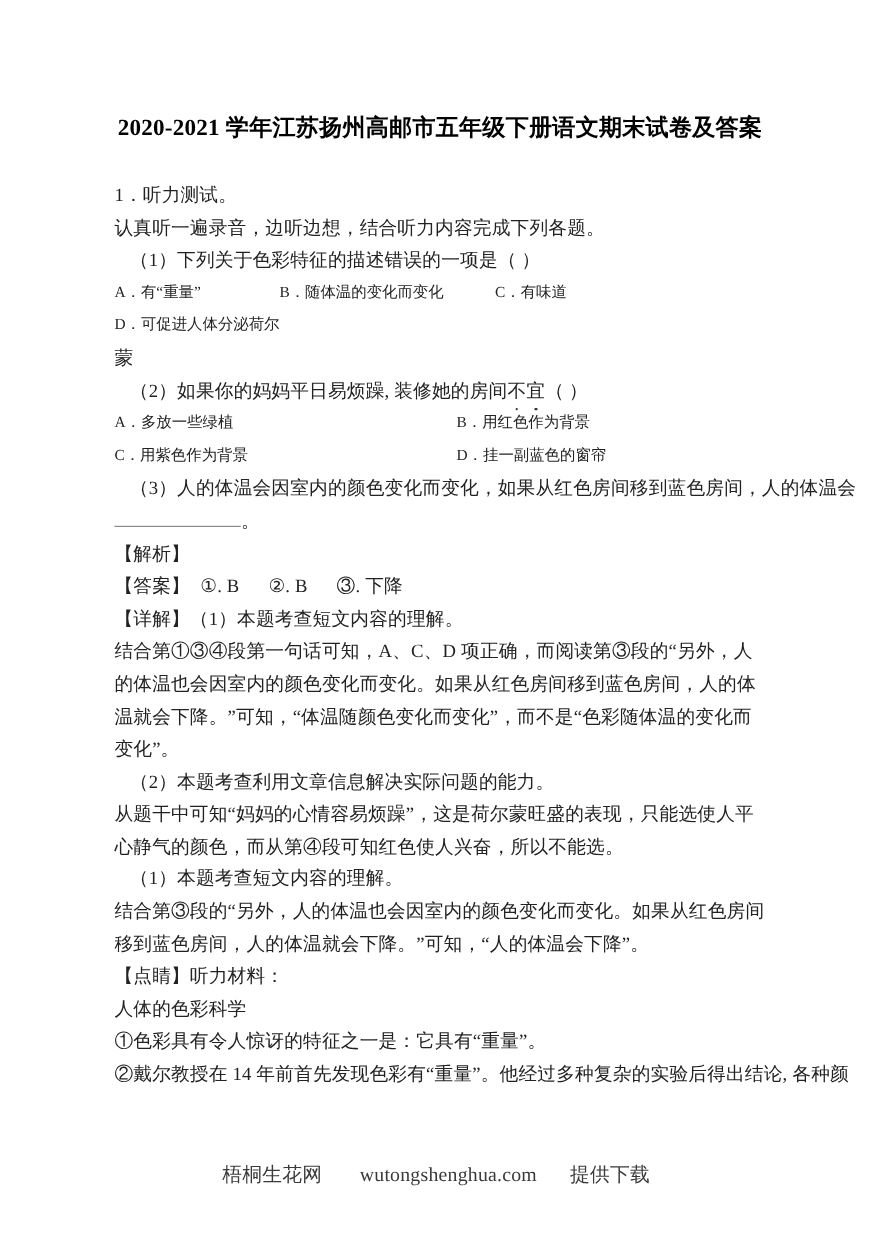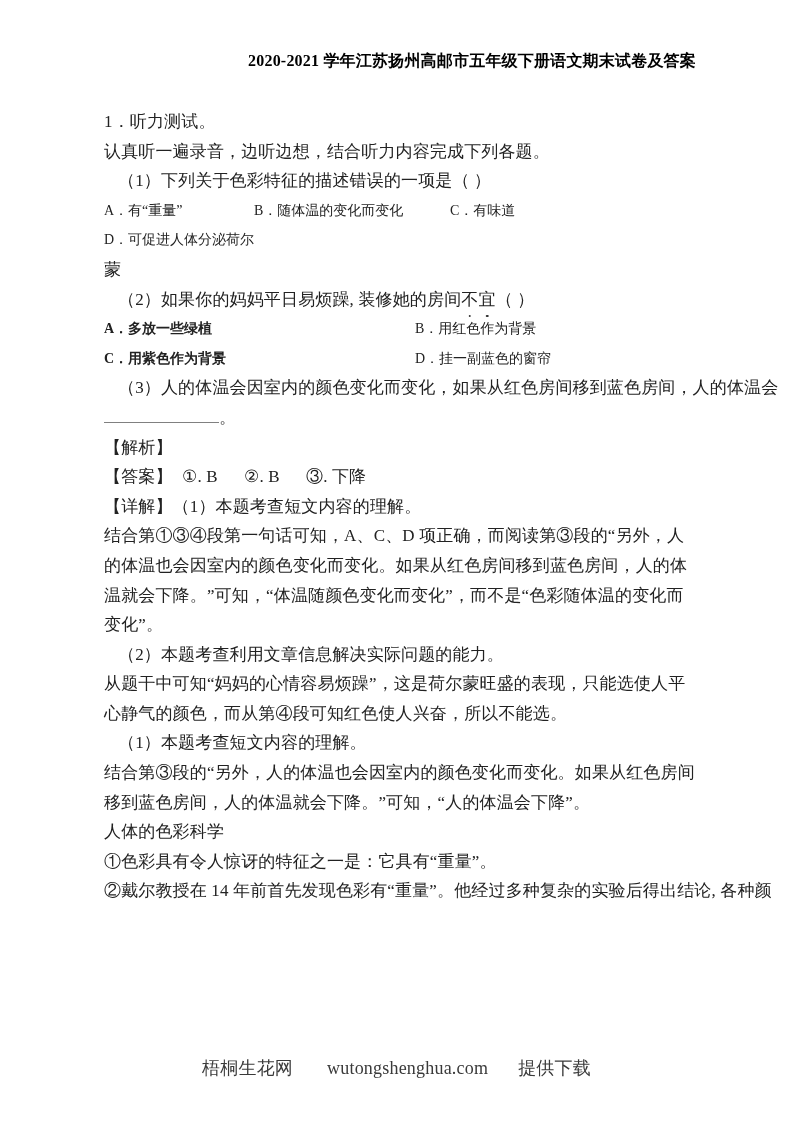--- a/index.html
+++ b/index.html
@@ -20,25 +20,25 @@
     box-sizing: border-box;
   }
   .content {
     position: absolute;
     left: 104px;
     top: 0;
     width: 592px;
   }
   .doc-title {
     margin: 0;
-    padding-top: 40px;
-    font-size: 16px;
+    padding-top: 96px;
+    font-size: 21px;
     font-weight: bold;
     line-height: 41px;
-    text-align: right;
+    text-align: center;
     letter-spacing: 0.2px;
     color: #000;
   }
   .body-block {
     margin-top: 26px;
   }
   p.line {
     margin: 0;
     font-size: 17px;
     line-height: 29.6px;
@@ -56,21 +56,21 @@
     line-height: 29.6px;
     color: #222;
   }
   .opt-col {
     display: inline-block;
     vertical-align: top;
   }
   .colA { width: 150px; }
   .colB { width: 196px; }
   .colC { width: 96px; }
-  .two-col-a { width: 311px; display: inline-block; vertical-align: top; font-weight: bold; }
+  .two-col-a { width: 311px; display: inline-block; vertical-align: top; }
   .emph {
     position: relative;
     display: inline-block;
   }
   .emph::after {
     content: "";
     position: absolute;
     left: 50%;
     transform: translateX(-50%);
     bottom: -3px;
@@ -149,20 +149,21 @@
       <p class="line wrap">结合第①③④段第一句话可知，A、C、D 项正确，而阅读第③段的“另外，人的体温也会因室内的颜色变化而变化。如果从红色房间移到蓝色房间，人的体温就会下降。”可知，“体温随颜色变化而变化”，而不是“色彩随体温的变化而变化”。</p>
 
       <p class="line indent1">（2）本题考查利用文章信息解决实际问题的能力。</p>
 
       <p class="line wrap">从题干中可知“妈妈的心情容易烦躁”，这是荷尔蒙旺盛的表现，只能选使人平心静气的颜色，而从第④段可知红色使人兴奋，所以不能选。</p>
 
       <p class="line indent1">（1）本题考查短文内容的理解。</p>
 
       <p class="line wrap">结合第③段的“另外，人的体温也会因室内的颜色变化而变化。如果从红色房间移到蓝色房间，人的体温就会下降。”可知，“人的体温会下降”。</p>
 
+      <p class="line"><span>【点睛】</span><span>听力材料：</span></p>
 
       <p class="line">人体的色彩科学</p>
 
       <p class="line">①色彩具有令人惊讶的特征之一是：它具有“重量”。</p>
 
       <p class="line">②戴尔教授在 14 年前首先发现色彩有“重量”。他经过多种复杂的实验后得出结论, 各种颜</p>
 
     </div>
   </div>
 

